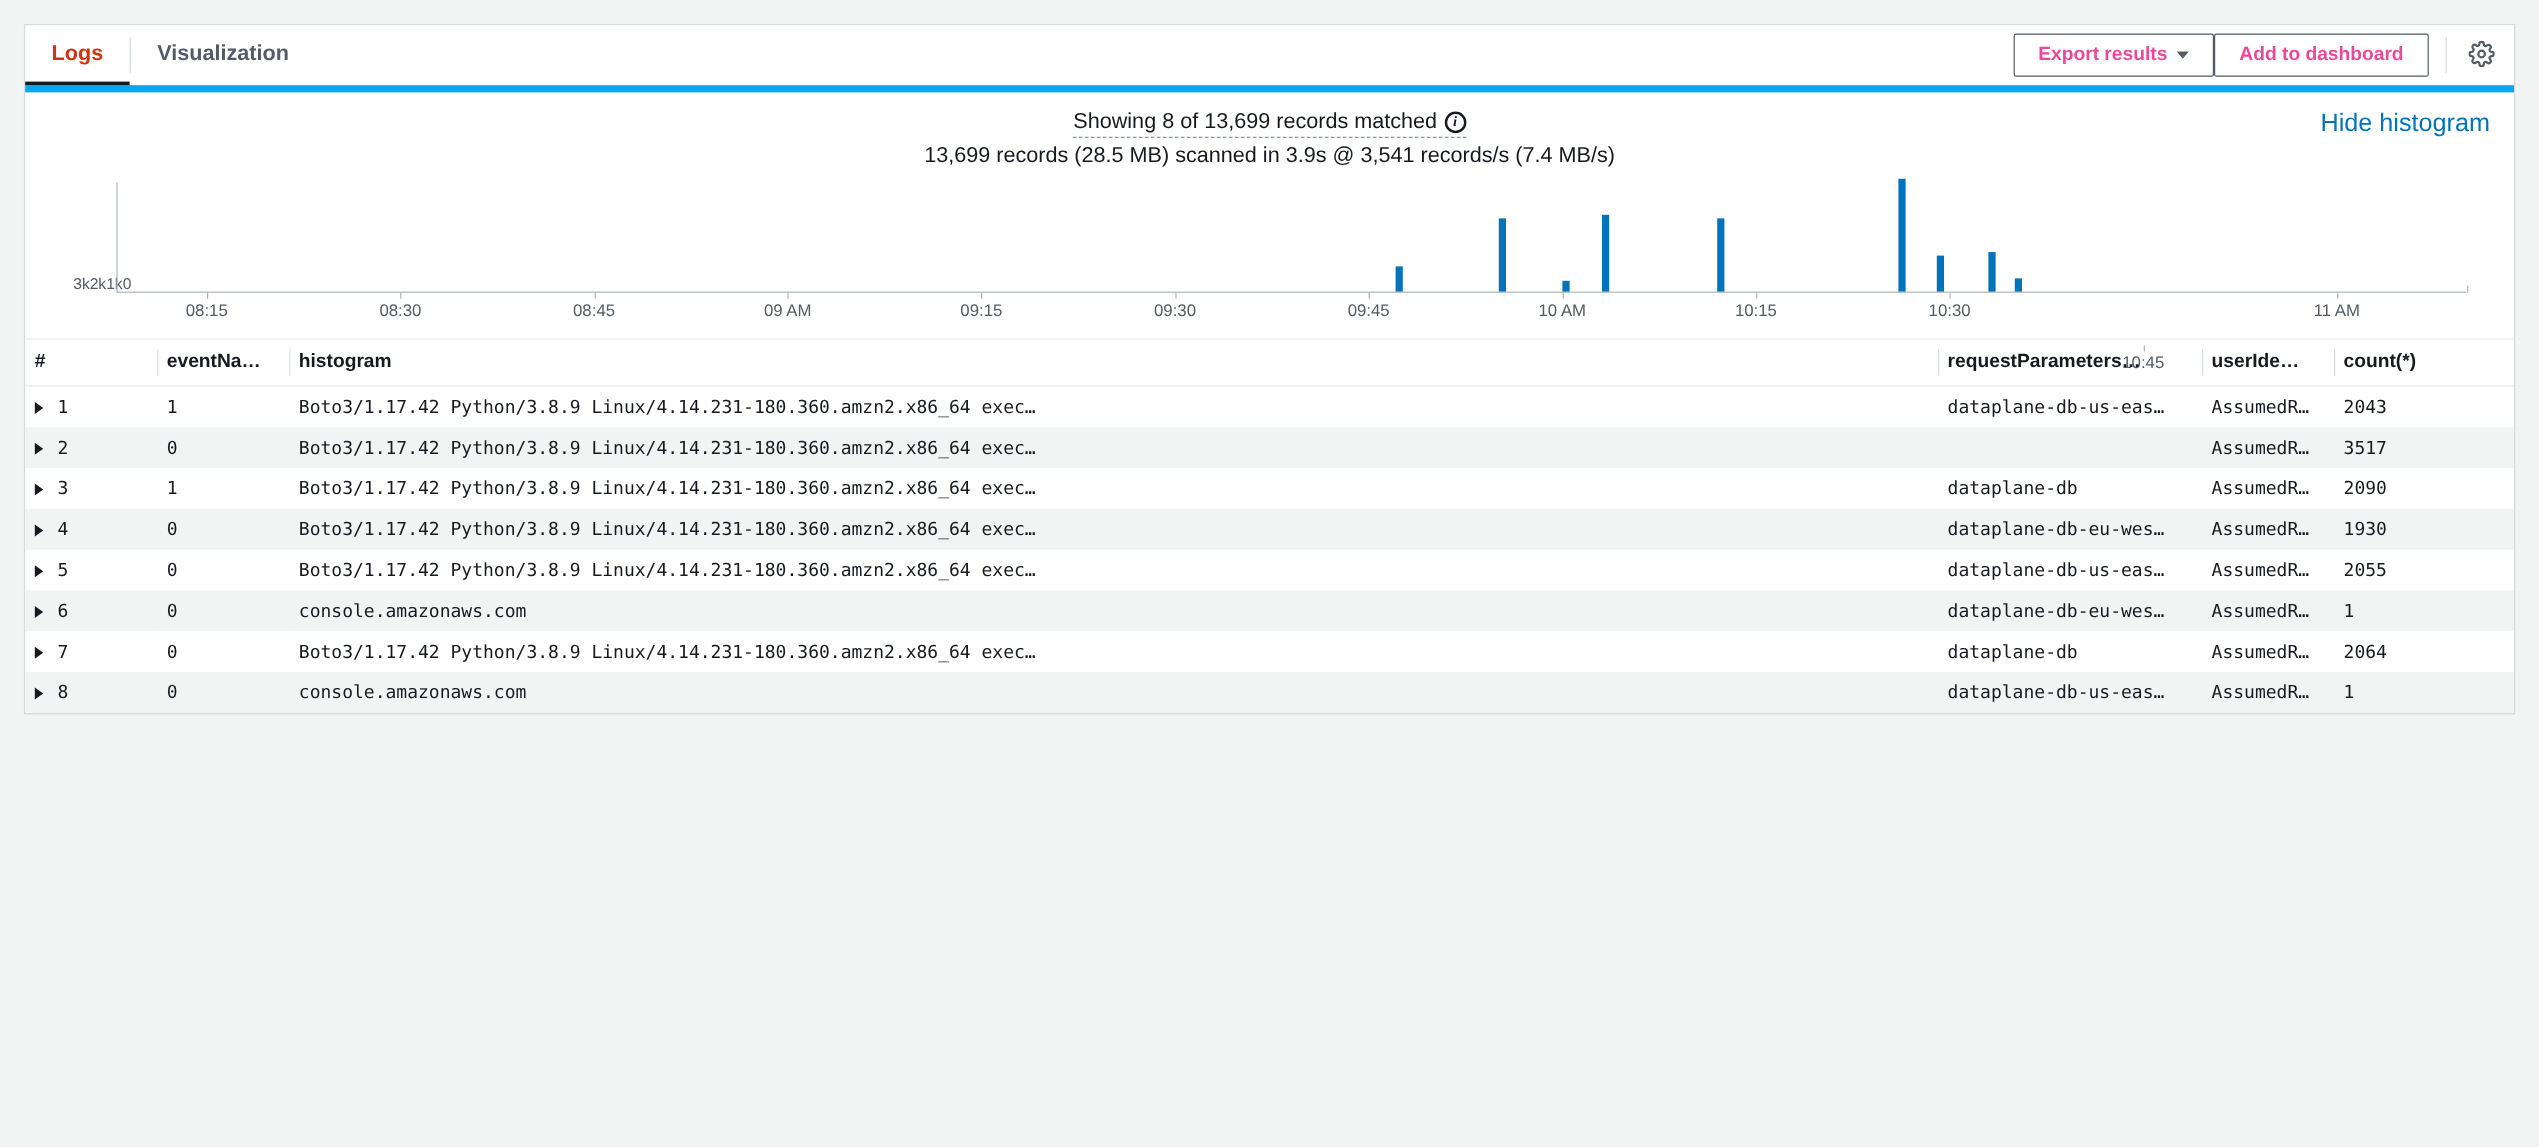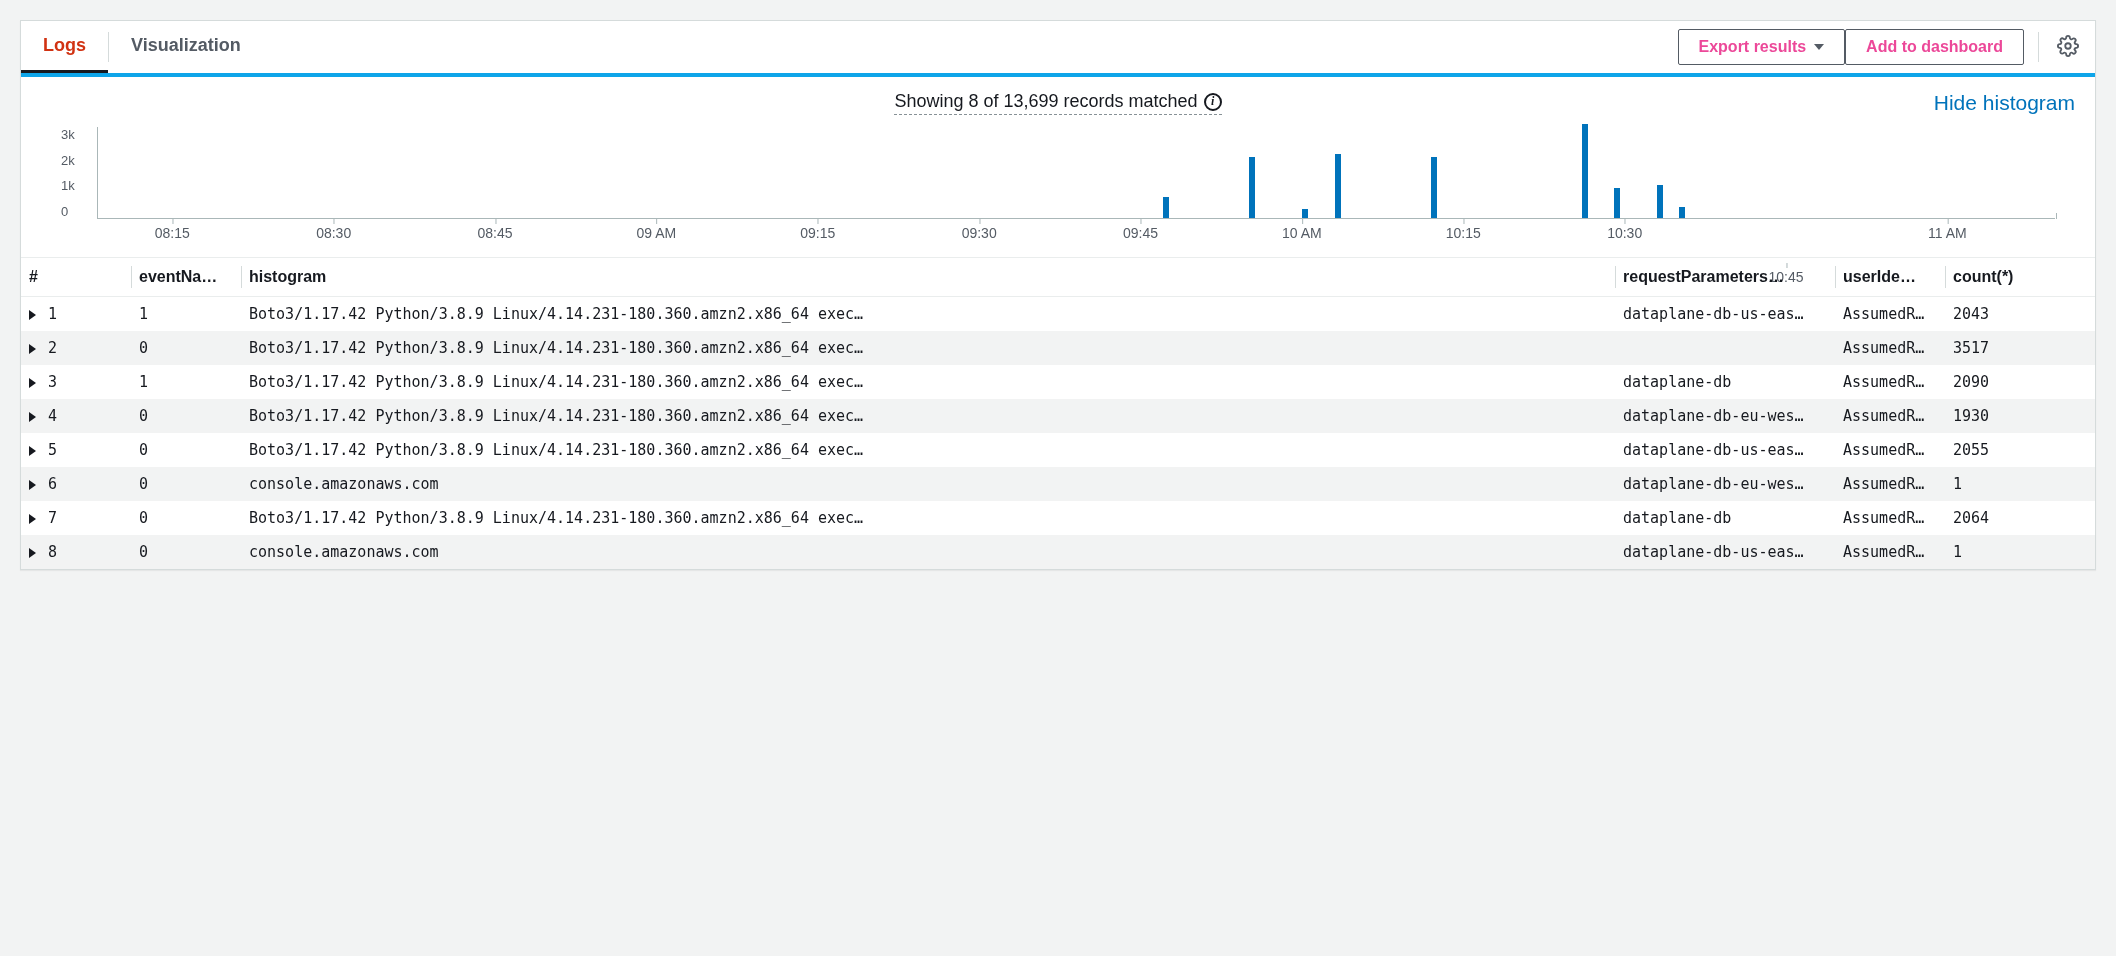--- a/index.html
+++ b/index.html
@@ -11,21 +11,21 @@
     font-size: 14px;
   }
   .panel {
     background: #fff;
     border: 1px solid #d5dbdb;
     box-shadow: 0 1px 1px rgba(0,0,0,0.05);
   }
   .header-bar {
     display: flex;
     align-items: center;
-    border-bottom: 4px solid #0ea5e9;
+    border-bottom: 6px solid #0ea5e9;
     padding: 0 12px 0 0;
     height: 56px;
   }
   .tabs {
     display: flex;
     height: 100%;
   }
   .tab {
     padding: 0 22px;
     display: flex;
@@ -130,23 +130,23 @@
     padding: 8px 40px 10px 40px;
   }
   .chart {
     position: relative;
     height: 92px;
     display: flex;
   }
   .y-axis {
     width: 36px;
     display: flex;
-    flex-direction: column;
+    flex-direction: row;
     justify-content: space-between;
-    align-items: flex-start;
+    align-items: flex-end;
     font-size: 13px;
     color: #545b64;
     padding-right: 8px;
     height: 92px;
   }
   .plot {
     flex: 1;
     position: relative;
     border-left: 1px solid #aab7b8;
     border-bottom: 1px solid #aab7b8;
@@ -274,20 +274,21 @@
         <path d="M19.4 15a1.7 1.7 0 0 0 .34 1.87l.06.06a2 2 0 1 1-2.83 2.83l-.06-.06a1.7 1.7 0 0 0-1.87-.34 1.7 1.7 0 0 0-1 1.56V21a2 2 0 1 1-4 0v-.09a1.7 1.7 0 0 0-1.11-1.56 1.7 1.7 0 0 0-1.87.34l-.06.06a2 2 0 1 1-2.83-2.83l.06-.06a1.7 1.7 0 0 0 .34-1.87 1.7 1.7 0 0 0-1.56-1H3a2 2 0 1 1 0-4h.09a1.7 1.7 0 0 0 1.56-1.11 1.7 1.7 0 0 0-.34-1.87l-.06-.06a2 2 0 1 1 2.83-2.83l.06.06a1.7 1.7 0 0 0 1.87.34H9a1.7 1.7 0 0 0 1-1.56V3a2 2 0 1 1 4 0v.09a1.7 1.7 0 0 0 1 1.56 1.7 1.7 0 0 0 1.87-.34l.06-.06a2 2 0 1 1 2.83 2.83l-.06.06a1.7 1.7 0 0 0-.34 1.87V9a1.7 1.7 0 0 0 1.56 1H21a2 2 0 1 1 0 4h-.09a1.7 1.7 0 0 0-1.56 1z"></path>
       </svg>
     </button>
   </div>
 
   <div class="summary">
     <div class="summary-line1">
       <span>Showing 8 of 13,699 records matched</span>
       <span class="info-icon">i</span>
     </div>
+    <div class="summary-line2">13,699 records (28.5 MB) scanned in 3.9s @ 3,541 records/s (7.4 MB/s)</div>
     <span class="hide-histogram">Hide histogram</span>
   </div>
 
   <div class="chart-wrap">
     <div class="chart">
       <div class="y-axis" id="y-axis">
           <span>3k</span>
           <span>2k</span>
           <span>1k</span>
           <span>0</span>

